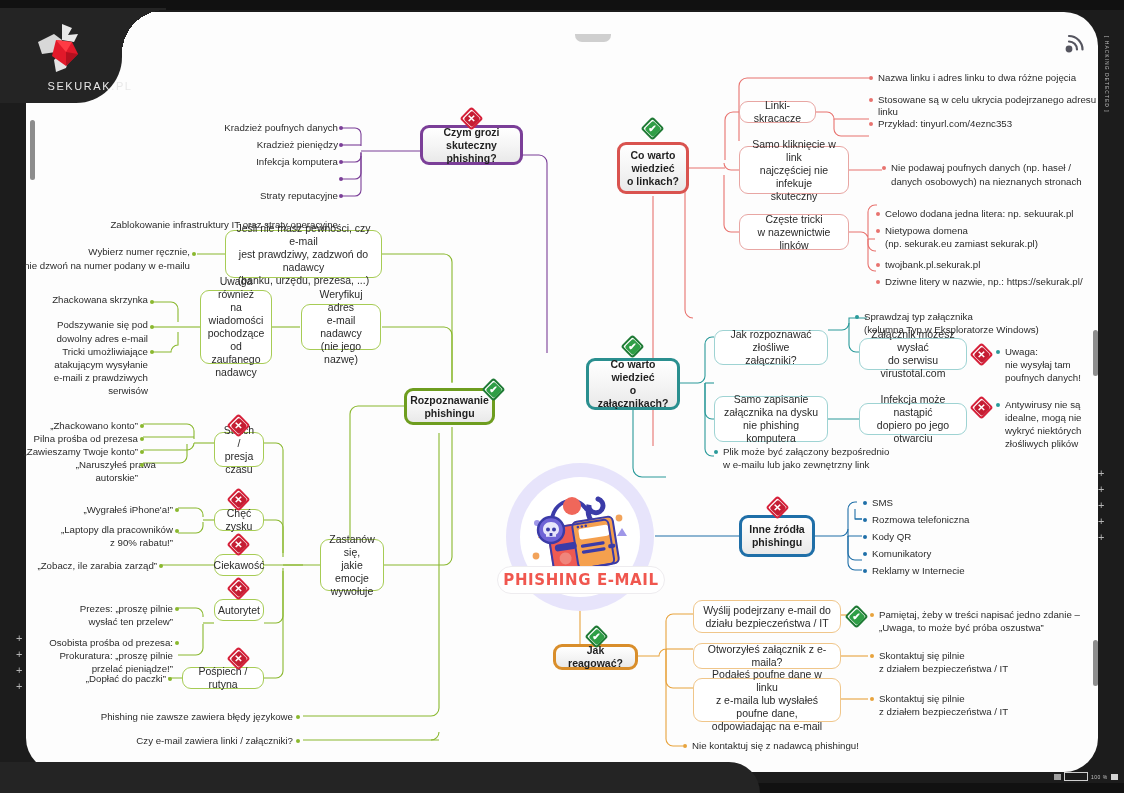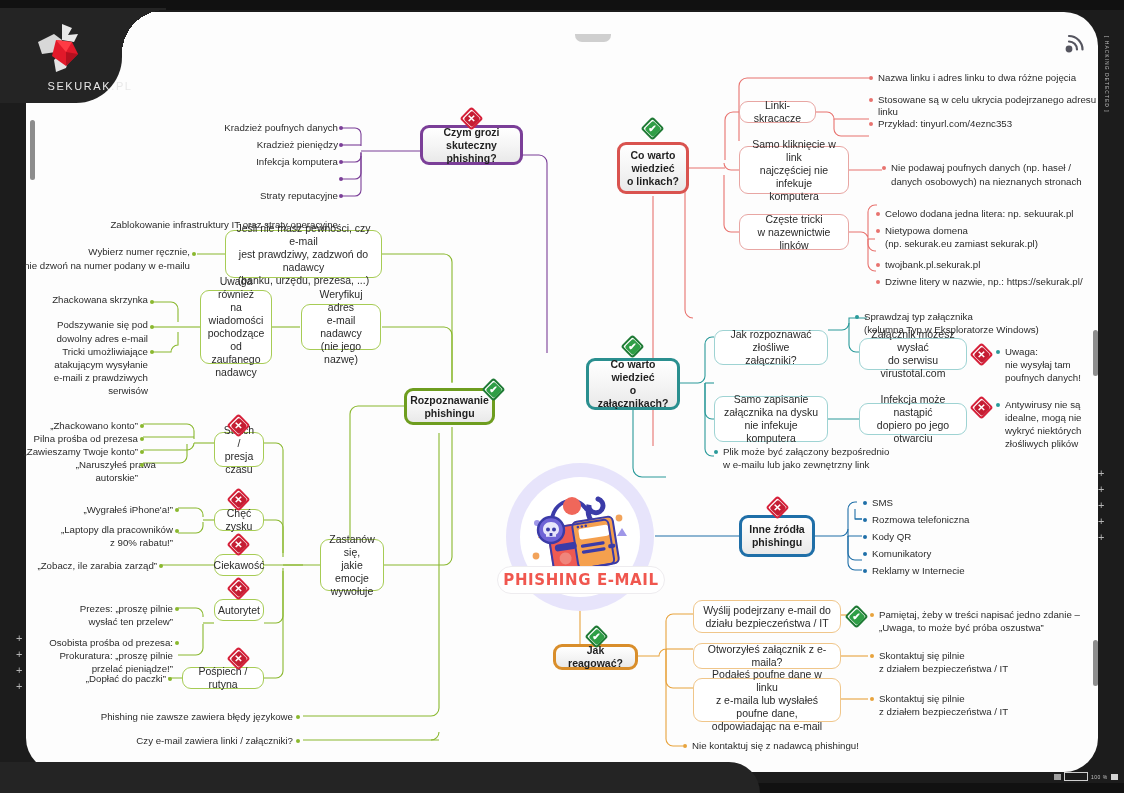--- a/index.html
+++ b/index.html
@@ -290,21 +290,21 @@
       <div class="gl">✔</div>
   </div>
 
   <div class="node sub" style="left:739px;top:101px;width:77px;height:22px;border-color:#e8a6a3;">
     <span>Linki-skracacze</span>
   </div>
   <div class="node sub" style="left:739px;top:146px;width:110px;height:48px;border-color:#e8a6a3;">
     <div>
       <div>Samo kliknięcie w link</div>
       <div>najczęściej nie infekuje</div>
-      <div>komputera</div>
+      <div>skuteczny</div>
     </div>
   </div>
   <div class="node sub" style="left:739px;top:214px;width:110px;height:36px;border-color:#e8a6a3;">
     <div>
       <div>Częste tricki</div>
       <div>w nazewnictwie linków</div>
     </div>
   </div>
 
   <div class="leaf l" style="left:878px;top:72px;width:230px;">Nazwa linku i adres linku to dwa różne pojęcia</div>
@@ -502,21 +502,21 @@
   </div>
   <div class="leaf l" style="left:1005px;top:346px;width:118px;">Uwaga:</div>
   <div class="leaf l" style="left:1005px;top:359px;width:138px;">nie wysyłaj tam</div>
   <div class="leaf l" style="left:1005px;top:372px;width:118px;">poufnych danych!</div>
   <div class="bullet" style="left:996px;top:350px;background:#2a9a9a;"></div>
 
   <div class="node sub" style="left:714px;top:396px;width:114px;height:46px;border-color:#9ed3d3;">
     <div>
       <div>Samo zapisanie</div>
       <div>załącznika na dysku</div>
-      <div>nie infekuje komputera</div>
+      <div>nie phishing komputera</div>
     </div>
   </div>
   <div class="node sub" style="left:859px;top:403px;width:108px;height:32px;border-color:#9ed3d3;">
     <div>
       <div>Infekcja może nastąpić</div>
       <div>dopiero po jego otwarciu</div>
     </div>
   </div>
   <div class="badge x" style="left:971px;top:397px;">
     <div class="dmd"></div>

